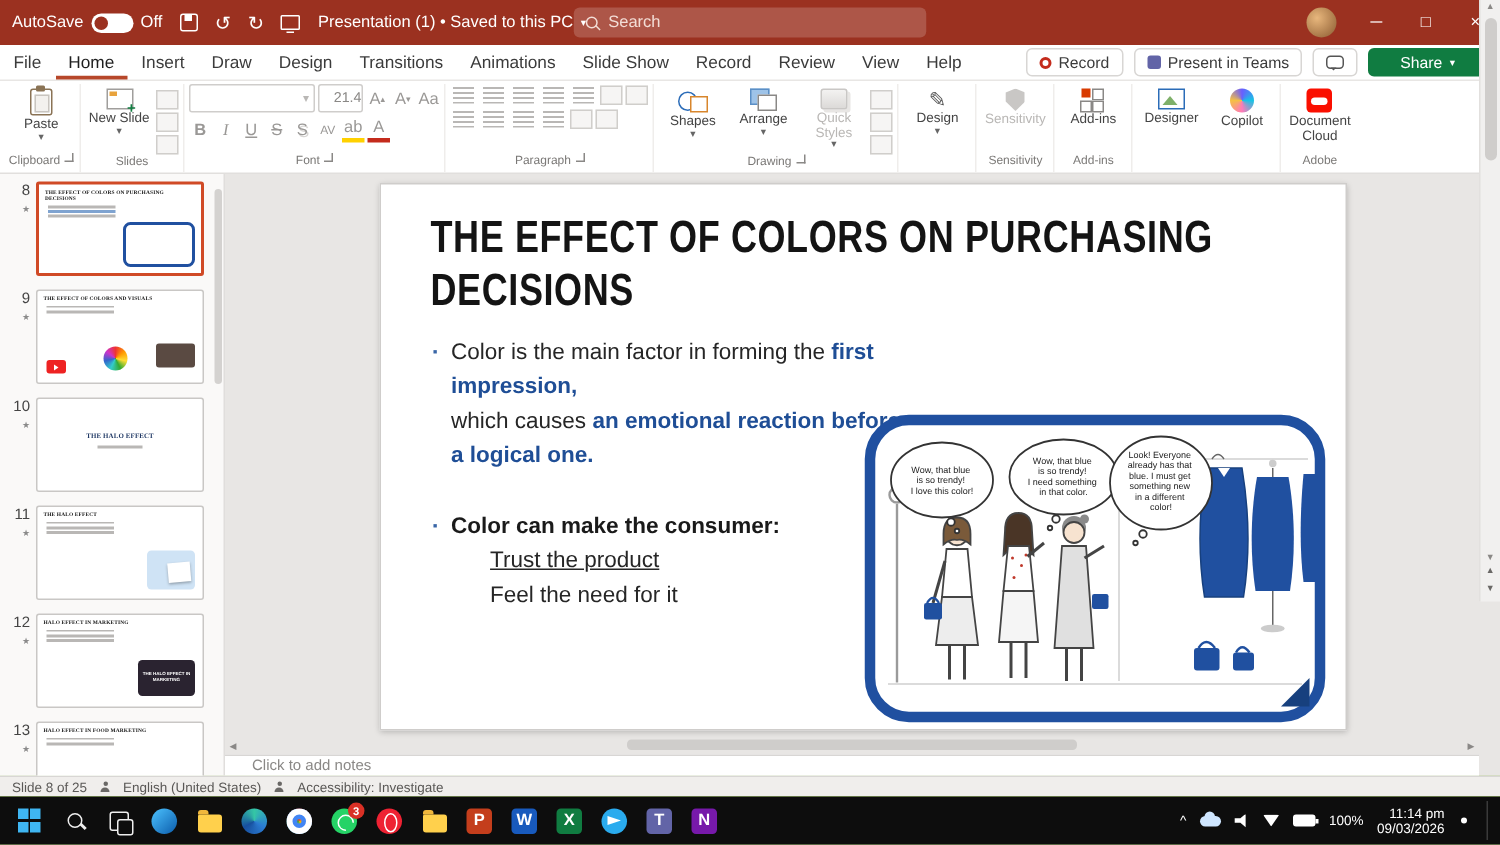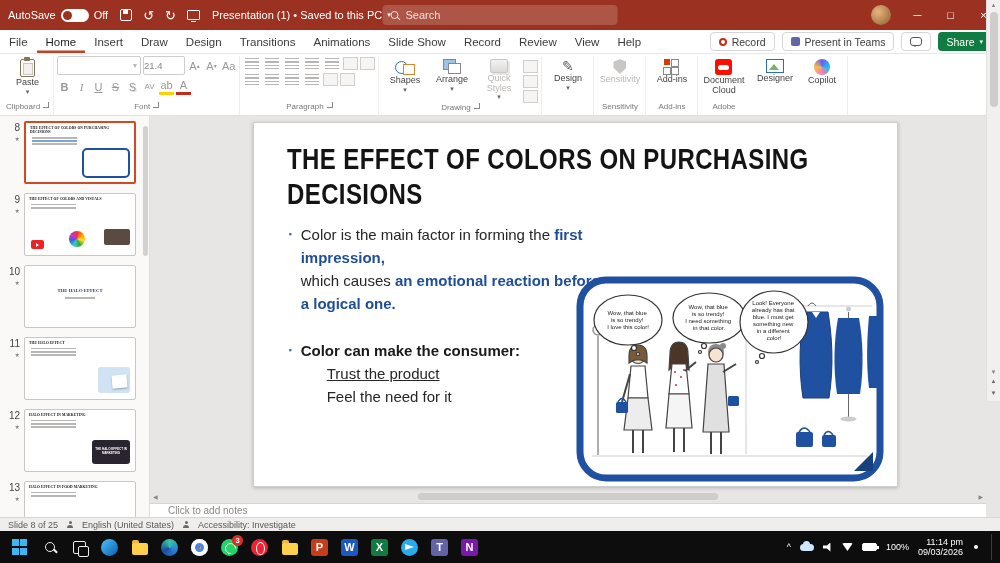--- a/index.html
+++ b/index.html
@@ -30,37 +30,37 @@
 
 .menubar{height:24px;background:#fff;display:flex;align-items:stretch;font-size:11.5px;color:#3b3b3b;border-bottom:1px solid #e8e6e4;flex:none;}
 .mtab{display:flex;align-items:center;padding:0 9px;white-space:nowrap;}
 .mtab.active{box-shadow:inset 0 -2.5px 0 #B7472A;color:#1f1f1f;}
 .mright{margin-left:auto;display:flex;align-items:center;gap:7px;padding-right:9px;}
 .obtn{display:flex;align-items:center;gap:5px;border:1px solid #d8d6d4;border-radius:4px;height:19px;padding:0 8px;font-size:10.5px;white-space:nowrap;}
 .recdot{width:8px;height:8px;border:2px solid #c42b1c;border-radius:50%;}
 .teamsdot{width:9px;height:9px;border-radius:2px;background:#6264a7;}
 .bubble{width:12px;height:9px;border:1.3px solid #555;border-radius:3px;position:relative;}
 .bubble:after{content:"";position:absolute;left:2px;bottom:-4px;border:2.5px solid transparent;border-top-color:#555;}
-.sharebtn{display:flex;align-items:center;gap:5px;background:#107C41;color:#fff;border-radius:4px;height:19px;padding:0 8px;font-size:10.5px;}
+.sharebtn{display:flex;align-items:center;gap:5px;background:#107C41;color:#fff;border-radius:4px;height:19px;padding:0 21px;font-size:10.5px;}
 
 
 .ribbon{height:62px;background:#fff;border-bottom:1px solid #e1dfdd;display:flex;padding:2px 2px 0 2px;overflow:hidden;position:relative;flex:none;}
 .rgroup{display:flex;flex-direction:column;border-right:1px solid #efedeb;padding:0 3px;flex:none;}
 .rcontent{flex:1;display:flex;align-items:flex-start;gap:2px;}
 .rlabel{height:13px;font-size:8px;color:#7a7876;display:flex;align-items:flex-start;justify-content:center;gap:3px;}
 .dlaunch{width:6px;height:6px;border-right:1px solid #8a8886;border-bottom:1px solid #8a8886;}
 .bigbtn{width:45px;display:flex;flex-direction:column;align-items:center;gap:1px;padding-top:3px;font-size:9px;color:#444;text-align:center;line-height:9.5px;}
 .bigbtn .car{font-size:7px;color:#666;line-height:6px;}
 .dis{color:#b9b7b5 !important;}
 .smallcol{display:flex;flex-direction:column;gap:2px;padding-top:4px;}
 .sq{width:15px;height:13px;border:1px solid #d0cecb;background:#f6f5f4;}
 .li{width:14px;height:11px;background:repeating-linear-gradient(#b9b7b5 0 1.2px,transparent 1.2px 3.4px);margin:2px;}
 .fontrow{display:flex;align-items:center;gap:2px;}
 .fontbox{width:84px;height:19px;border:1px solid #cfcdcb;border-radius:2px;background:#fff;display:flex;align-items:center;justify-content:flex-end;padding:0 3px;color:#b9b7b5;font-size:8px;}
-.sizebox{width:42px;height:19px;border:1px solid #cfcdcb;border-radius:2px;display:flex;align-items:center;justify-content:flex-start;font-size:9.5px;color:#8a8886;}
+.sizebox{width:30px;height:19px;border:1px solid #cfcdcb;border-radius:2px;display:flex;align-items:center;justify-content:flex-end;font-size:9.5px;color:#8a8886;}
 .fbtn{min-width:15px;height:17px;display:flex;align-items:center;justify-content:center;font-size:11px;color:#9a9896;padding:0 1px;}
 .fbtn .tiny{font-size:6px;}
 .hl{border-bottom:3px solid #ffd100;line-height:10px;}
 .fc{border-bottom:3px solid #c42b1c;line-height:10px;}
 
 .clipicon{width:15px;height:18px;border:1.4px solid #8a7355;border-radius:2px;position:relative;background:#fff;}
 .clipicon:before{content:"";position:absolute;left:3px;top:-3px;width:6px;height:4px;background:#8a7355;border-radius:1px;}
 .clipicon:after{content:"";position:absolute;left:2px;top:3px;width:8px;height:10px;background:#f3f1ee;border:1px solid #c9c5c0;}
 .slideicon{width:18px;height:14px;border:1.3px solid #a09e9c;background:#fff;position:relative;}
 .slideicon:before{content:"";position:absolute;left:1px;top:1px;width:5px;height:3px;background:#e8a33d;}
@@ -247,20 +247,37 @@
           <span>Paste</span>
           <span class="car">▾</span>
         </div>
       </div>
       <div class="rlabel">
         <span>Clipboard</span>
         <span class="dlaunch"></span>
       </div>
     </div>
 
+    <div class="rgroup">
+      <div class="rcontent">
+        <div class="bigbtn">
+          <span class="slideicon"></span>
+          <span>New Slide</span>
+          <span class="car">▾</span>
+        </div>
+        <div class="smallcol">
+          <span class="sq"></span>
+          <span class="sq"></span>
+          <span class="sq"></span>
+        </div>
+      </div>
+      <div class="rlabel">
+        <span>Slides</span>
+      </div>
+    </div>
 
     <div class="rgroup">
       <div class="rcontent" style="flex-direction:column;gap:3px;">
         <div class="fontrow">
           <span class="fontbox">
               <span>▾</span>
             </span>
           <span class="sizebox">
               <span>21.4</span>
             </span>
@@ -377,44 +394,44 @@
         <div class="bigbtn">
           <span class="grid4"></span>
           <span>Add-ins</span>
         </div>
       </div>
       <div class="rlabel">
         <span>Add-ins</span>
       </div>
     </div>
 
+    <div class="rgroup">
+      <div class="rcontent">
+        <div class="bigbtn">
+          <span class="desicon"></span>
+          <span>Designer</span>
+        </div>
+        <div class="bigbtn">
+          <span class="copicon"></span>
+          <span>Copilot</span>
+        </div>
+      </div>
+      <div class="rlabel"></div>
+    </div>
+
     <div class="rgroup" style="border-right:0;">
       <div class="rcontent">
         <div class="bigbtn">
           <span class="dcicon"></span>
           <span>Document Cloud</span>
         </div>
       </div>
       <div class="rlabel">
         <span>Adobe</span>
       </div>
-    </div>
-
-    <div class="rgroup">
-      <div class="rcontent">
-        <div class="bigbtn">
-          <span class="desicon"></span>
-          <span>Designer</span>
-        </div>
-        <div class="bigbtn">
-          <span class="copicon"></span>
-          <span>Copilot</span>
-        </div>
-      </div>
-      <div class="rlabel"></div>
     </div>
     <span class="collapse">▾</span>
   </div>
 
   <div class="workspace">
 
     <div class="thumbpanel">
 
       <div class="titem">
         <div class="tgut">

